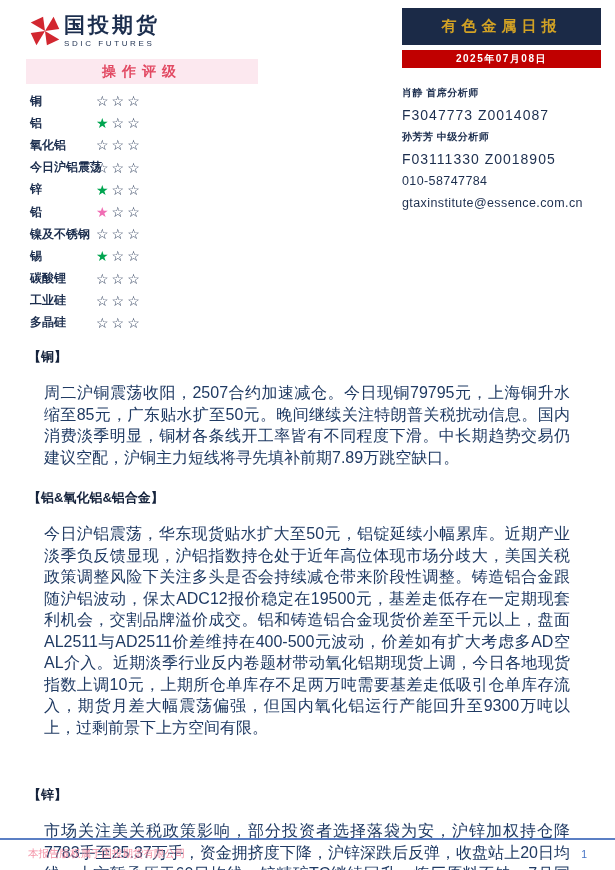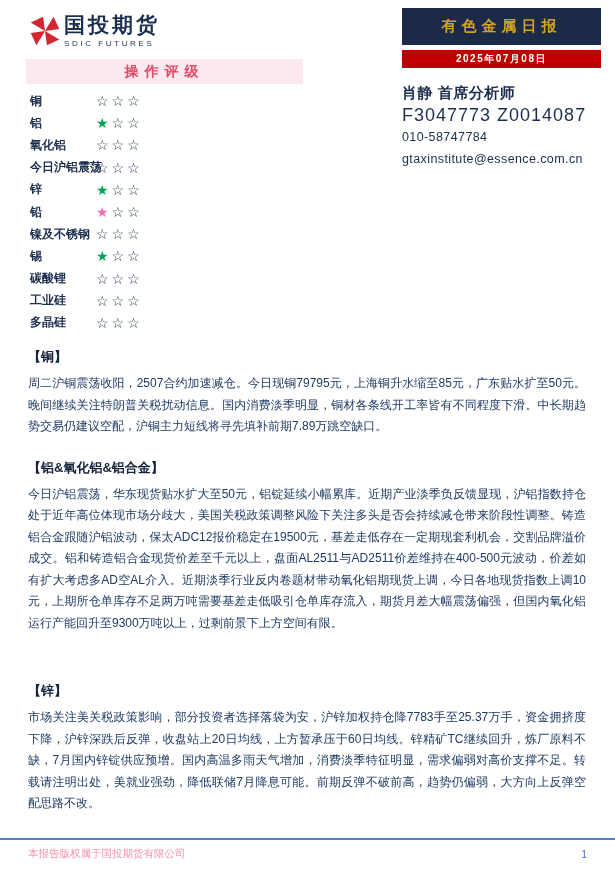--- a/index.html
+++ b/index.html
@@ -12,39 +12,39 @@
   .logo-texts{display:flex;flex-direction:column}
   .logo-cn{font-size:21px;font-weight:bold;color:#1c2e4e;letter-spacing:3px;line-height:1.05}
   .logo-en{font-size:8px;color:#1c2e4e;letter-spacing:2.6px;margin-top:3px}
 
   
   .header-right{position:absolute;left:402px;top:8px;width:199px}
   .badge-navy{height:37px;background:#1b2a47;color:#d2a224;font-size:15px;font-weight:bold;letter-spacing:5px;display:flex;align-items:center;justify-content:center}
   .badge-red{height:18px;background:#c00000;color:#ffffff;font-size:10px;font-weight:bold;letter-spacing:1.5px;display:flex;align-items:center;justify-content:center;margin-top:5px}
 
   
-  .rating-title{position:absolute;left:26px;top:59px;width:277px;height:25px;background:#fce8ef;color:#e24a63;font-size:14px;font-weight:bold;letter-spacing:6px;display:flex;align-items:center;justify-content:center}
+  .rating-title{position:absolute;left:26px;top:59px;width:232px;height:25px;background:#fce8ef;color:#e24a63;font-size:14px;font-weight:bold;letter-spacing:6px;display:flex;align-items:center;justify-content:center}
   .rating-list{position:absolute;left:30px;top:90px;width:285px}
   .rating-row{display:flex;align-items:center;height:22.2px}
   .metal-name{width:66px;font-size:12px;font-weight:bold;color:#1c2e4e;white-space:nowrap}
   .stars{display:flex;gap:3px;font-size:14px;line-height:1}
 
   
   .analyst-panel{position:absolute;left:402px;top:82px;width:206px;color:#1c2e4e}
-  .analyst-name{font-size:15px;font-weight:bold;line-height:22px;letter-spacing:.5px}
-  .analyst-codes{font-size:18px;line-height:22px;letter-spacing:1px}
+  .analyst-name{font-size:10px;font-weight:bold;line-height:22px;letter-spacing:.5px}
+  .analyst-codes{font-size:14px;line-height:22px;letter-spacing:1px}
   .contact{}
   .contact div{font-size:12.5px;line-height:22px;letter-spacing:.4px}
 
   
   .sections{position:absolute;left:28px;top:348px;width:558px}
   .section{margin-bottom:21px}
   .section:nth-of-type(2){margin-bottom:48px}
   .section-title{font-size:13px;font-weight:bold;color:#15233c;margin:0 0 7px 0}
-  .section-body{font-size:12px;line-height:21.5px;color:#1f3a63;text-align:justify;margin:0}
+  .section-body{font-size:16px;line-height:21.5px;color:#1f3a63;text-align:justify;margin:16px}
 
   
   .footer-rule{position:absolute;left:0;top:838px;width:615px;height:2px;background:#5b7fc4}
   .footer{position:absolute;left:0;top:847px;width:615px;box-sizing:border-box;padding:0 28px;display:flex;justify-content:space-between;align-items:center;font-size:10.5px}
   .footer-left,.footer-right{color:#f493a7}
   .footer-page{color:#4472c4}
 </style>
 </head>
 <body>
 
@@ -179,20 +179,24 @@
     <div class="analyst-codes">F3047773 Z0014087</div>
   </div>
 
   <div class="analyst">
   </div>
 
   <div class="analyst">
   </div>
 
 
+  <div class="analyst">
+    <div class="analyst-name">孙芳芳 中级分析师</div>
+    <div class="analyst-codes">F03111330 Z0018905</div>
+  </div>
 </div>
     <div class="contact">
       <div>010-58747784</div>
       <div>gtaxinstitute@essence.com.cn</div>
     </div>
   </div>
 
   <main class="sections">
   <section class="section">
     <h3 class="section-title">【铜】</h3>

